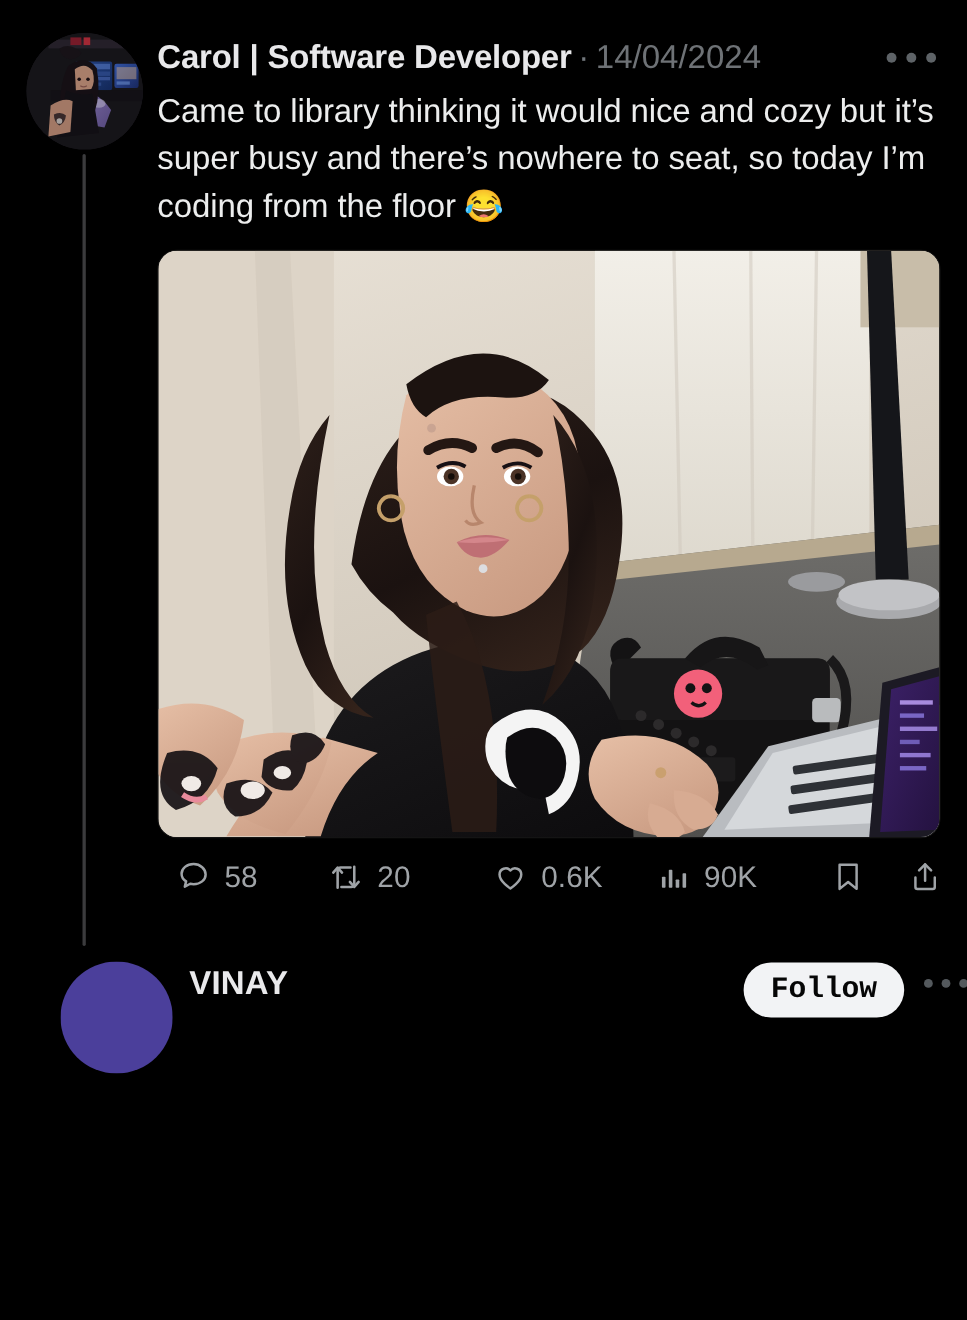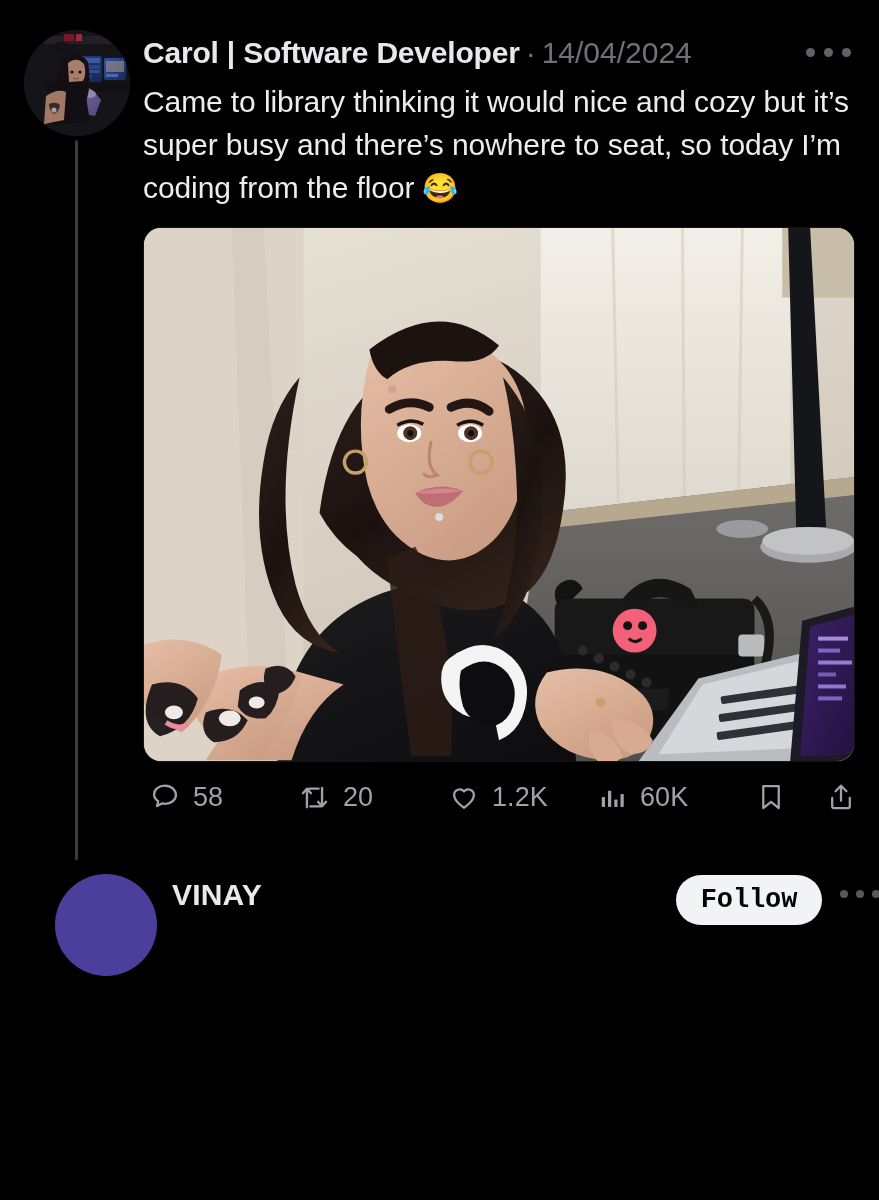--- a/index.html
+++ b/index.html
@@ -79,21 +79,21 @@
   }
   .act {
     position:absolute; top:0; height:48px;
     display:flex; align-items:center; gap:12px;
     cursor:pointer;
   }
   .act svg { display:block; }
   .act .cnt {
     font-size:27px; color:#9fa3a7; letter-spacing:0.1px;
   }
-  .a-reply { left:6px; }
+  .a-reply { left:17px; }
   .a-rt    { left:155px; }
   .a-like  { left:305px; }
   .a-views { left:455px; }
   .a-bm    { left:612px; }
   .a-share { left:682px; }
 
   
   .reply-head { position:absolute; left:0; top:862px; width:879px; height:118px;margin-left:28px; }
   .avatar-reply {
     position:absolute; left:27px; top:12px;
@@ -377,33 +377,33 @@
           <path d="M17.5 5v11.4a2.1 2.1 0 0 1-2.1 2.1H9" fill="none" stroke="#9fa3a7" stroke-width="1.7" stroke-linecap="round"></path>
           <path d="M20.4 15.1 17.5 18.4l-2.9-3.3" fill="none" stroke="#9fa3a7" stroke-width="1.7" stroke-linecap="round" stroke-linejoin="round"></path>
         </svg>
         <span class="cnt">20</span>
       </div>
 
       <div class="act a-like">
         <svg width="32" height="32" viewBox="0 0 24 24" aria-hidden="true">
           <path d="M12 20s-7.4-4.6-7.4-9.5A4.2 4.2 0 0 1 12 7.8a4.2 4.2 0 0 1 7.4 2.7C19.4 15.4 12 20 12 20z" fill="none" stroke="#9fa3a7" stroke-width="1.7" stroke-linejoin="round"></path>
         </svg>
-        <span class="cnt">1.2K</span>
+        <span class="cnt">0.6K</span>
       </div>
 
       <div class="act a-views">
         <svg width="30" height="30" viewBox="0 0 24 24" aria-hidden="true">
           <g fill="#9fa3a7">
             <rect x="3" y="12" width="2.6" height="8" rx="0.6"></rect>
             <rect x="8" y="7" width="2.6" height="13" rx="0.6"></rect>
             <rect x="13" y="14" width="2.6" height="6" rx="0.6"></rect>
             <rect x="18" y="9.5" width="2.6" height="10.5" rx="0.6"></rect>
           </g>
         </svg>
-        <span class="cnt">60K</span>
+        <span class="cnt">90K</span>
       </div>
 
       <div class="act a-bm">
         <svg width="32" height="32" viewBox="0 0 24 24" aria-hidden="true">
           <path d="M6.2 3.9h11.6v16.4L12 15.6l-5.8 4.7z" fill="none" stroke="#9fa3a7" stroke-width="1.7" stroke-linejoin="round"></path>
         </svg>
         <span class="cnt"></span>
       </div>
 
       <div class="act a-share">

